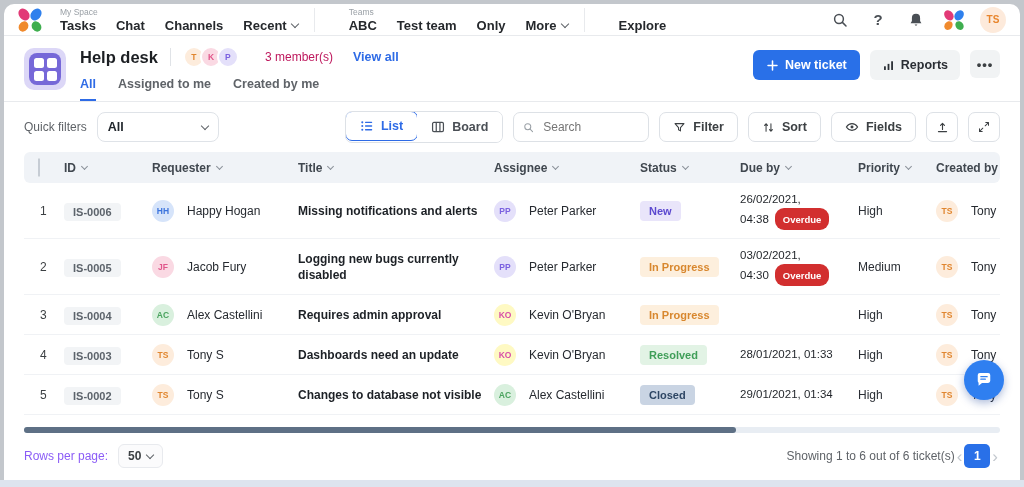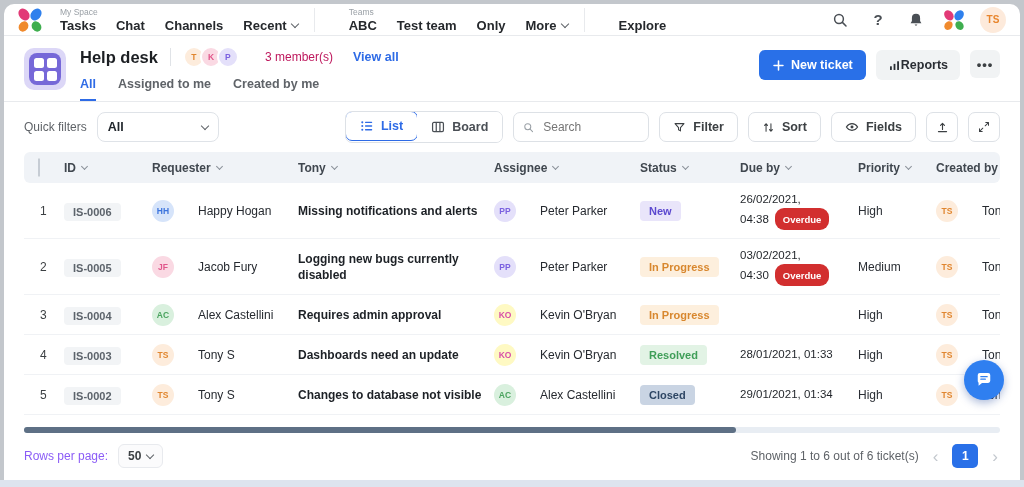--- a/index.html
+++ b/index.html
@@ -41,21 +41,21 @@
   .mstack{display:flex;align-items:center;}
   .mav{width:18px;height:18px;border-radius:50%;font-size:7.5px;font-weight:700;display:flex;align-items:center;justify-content:center;border:2px solid #fff;margin-left:-5px;}
   .mav:first-child{margin-left:0;}
   .mcount{font-size:12px;color:#be185d;margin-left:14px;}
   .viewall{font-size:12.5px;color:#2e6be6;font-weight:600;margin-left:8px;cursor:pointer;text-decoration:none;}
   .tabs{display:flex;gap:22px;margin-top:9px;}
   .tab{font-size:12.5px;color:#5f6368;font-weight:600;padding-bottom:8px;cursor:pointer;border-bottom:2.5px solid transparent;}
   .tab.active{color:#2e6be6;border-bottom-color:#2e6be6;}
   .phead-actions{display:flex;align-items:flex-start;gap:10px;padding-top:4px;}
   .btn-primary{display:flex;align-items:center;gap:6px;background:#2970e8;color:#fff;border:none;border-radius:6px;height:30px;padding:0 13px;font-size:12.5px;font-weight:600;cursor:pointer;font-family:inherit;}
-  .btn-soft{display:flex;align-items:center;background:#f1f3f4;color:#2a2e34;border:none;border-radius:6px;height:30px;padding:0 12px;font-size:12.5px;font-weight:600;cursor:pointer;font-family:inherit;}
+  .btn-soft{display:flex;align-items:center;gap:6px;background:#f1f3f4;color:#2a2e34;border:none;border-radius:6px;height:30px;padding:0 12px;font-size:12.5px;font-weight:600;cursor:pointer;font-family:inherit;}
   .btn-more{background:#f1f3f4;border:none;border-radius:6px;height:28px;width:30px;color:#3c4043;font-size:13px;font-weight:700;cursor:pointer;letter-spacing:1px;}
 
   
   .toolbar{display:flex;align-items:center;padding:9px 20px;flex:0 0 auto;}
   .qf-label{font-size:12px;color:#5f6368;margin-right:10px;}
   .qf-select{width:122px;height:30px;border:1px solid #dfe3e8;border-radius:8px;background:#fff;display:flex;align-items:center;justify-content:space-between;padding:0 10px;font-size:12.5px;color:#21262c;font-weight:600;cursor:pointer;}
   .tool-cluster{margin-left:auto;display:flex;align-items:center;gap:10px;}
   .seg{display:flex;border:1px solid #dde1e6;border-radius:7px;overflow:hidden;background:#fff;}
   .seg-btn{display:flex;align-items:center;gap:7px;height:30px;padding:0 14px;background:#fff;border:none;font-size:12.5px;font-weight:600;color:#4a4f55;cursor:pointer;font-family:inherit;}
   .seg-btn.active{color:#2e6be6;border:1px solid #2e6be6;border-radius:7px;margin:-1px;}
@@ -76,21 +76,21 @@
   .c-req{width:146px;}
   .c-title{width:196px;}
   .c-asg{width:146px;}
   .c-status{width:100px;}
   .c-due{width:118px;}
   .c-pri{width:78px;}
   .c-creator{width:64px;padding-right:0;overflow:hidden;white-space:nowrap;}
   .trow{display:flex;align-items:center;border-bottom:1px solid #f0f2f5;padding:8px 0;min-height:40px;cursor:pointer;}
   .rownum{font-size:12px;color:#3c4043;}
   .idpill{background:#f2f4f6;border-radius:4px;padding:3px 9px;font-size:11px;color:#5c636b;font-weight:600;}
-  .person{display:flex;align-items:center;gap:24px;overflow:hidden;}
+  .person{display:flex;align-items:center;gap:13px;overflow:hidden;}
   .av{width:22px;height:22px;border-radius:50%;font-size:8.5px;font-weight:700;display:flex;align-items:center;justify-content:center;flex:0 0 auto;}
   .pname{font-size:12px;color:#262a30;white-space:nowrap;}
   .av.orange{background:#fdecdc;color:#e0862f;}
   .av.blue{background:#d6e4fa;color:#3c74dd;}
   .av.pink{background:#fad9e3;color:#e0558a;}
   .av.purple{background:#e4e0fa;color:#7b61e0;}
   .av.green{background:#d9f0de;color:#4aa35e;}
   .av.magenta{background:#fef9c3;color:#d84fa8;}
   .ttl{font-size:12px;font-weight:700;color:#1d2126;line-height:16px;}
   .pill{display:inline-block;border-radius:4px;padding:4px 9px;font-size:11px;font-weight:700;}
@@ -101,21 +101,21 @@
   .due-l1,.due-l2{font-size:11.5px;color:#1f2328;line-height:17px;display:flex;align-items:center;gap:6px;white-space:nowrap;}
   .overdue{background:#d22f2f;color:#fff;font-size:9.5px;font-weight:700;border-radius:9px;padding:2.5px 8px;}
   .pri{font-size:12px;color:#2a2e34;}
 
   
   .hscroll{margin:6px 20px 0;height:6px;background:#e8edf3;border-radius:3px;position:relative;flex:0 0 auto;}
   .hscroll .thumb{position:absolute;left:0;top:0;height:6px;width:73%;background:#5e7085;border-radius:3px;cursor:grab;}
   .pfooter{display:flex;align-items:center;padding:11px 20px 12px;flex:0 0 auto;}
   .rpp-label{font-size:12px;color:#8b5cf6;}
   .rpp-box{display:flex;align-items:center;gap:6px;margin-left:10px;border:1px solid #e8eaee;background:#fbfbfc;border-radius:6px;padding:4px 9px;font-size:12px;color:#3c4043;font-weight:600;cursor:pointer;}
-  .foot-right{margin-left:auto;display:flex;align-items:center;gap:12px;}
+  .foot-right{margin-left:auto;display:flex;align-items:center;}
   .showing{font-size:12px;color:#5f6368;}
   .pg-arrow{font-size:17px;color:#c3c8ce;cursor:default;line-height:1;padding:0 2px;}
   .pg-num{width:26px;height:24px;background:#2970e8;color:#fff;border:none;border-radius:5px;font-size:12px;font-weight:700;cursor:pointer;}
 
   
   .fab{position:absolute;right:16px;top:356px;width:40px;height:40px;border-radius:50%;background:#2f7ff0;border:none;display:flex;align-items:center;justify-content:center;cursor:pointer;box-shadow:0 3px 8px rgba(20,60,150,.35);}
 </style>
 </head>
 <body>
 
@@ -300,21 +300,21 @@
       <div class="c c-num" style="padding-left:0;"><span class="cbx"></span></div>
     <div class="hc c c-id">
           <span>ID</span>
           <span class="chev"></span>
         </div>
         <div class="hc c c-req">
           <span>Requester</span>
           <span class="chev"></span>
         </div>
         <div class="hc c c-title">
-          <span>Tony</span>
+          <span>Title</span>
           <span class="chev"></span>
         </div>
         <div class="hc c c-asg">
           <span>Assignee</span>
           <span class="chev"></span>
         </div>
         <div class="hc c c-status">
           <span>Status</span>
           <span class="chev"></span>
         </div>

